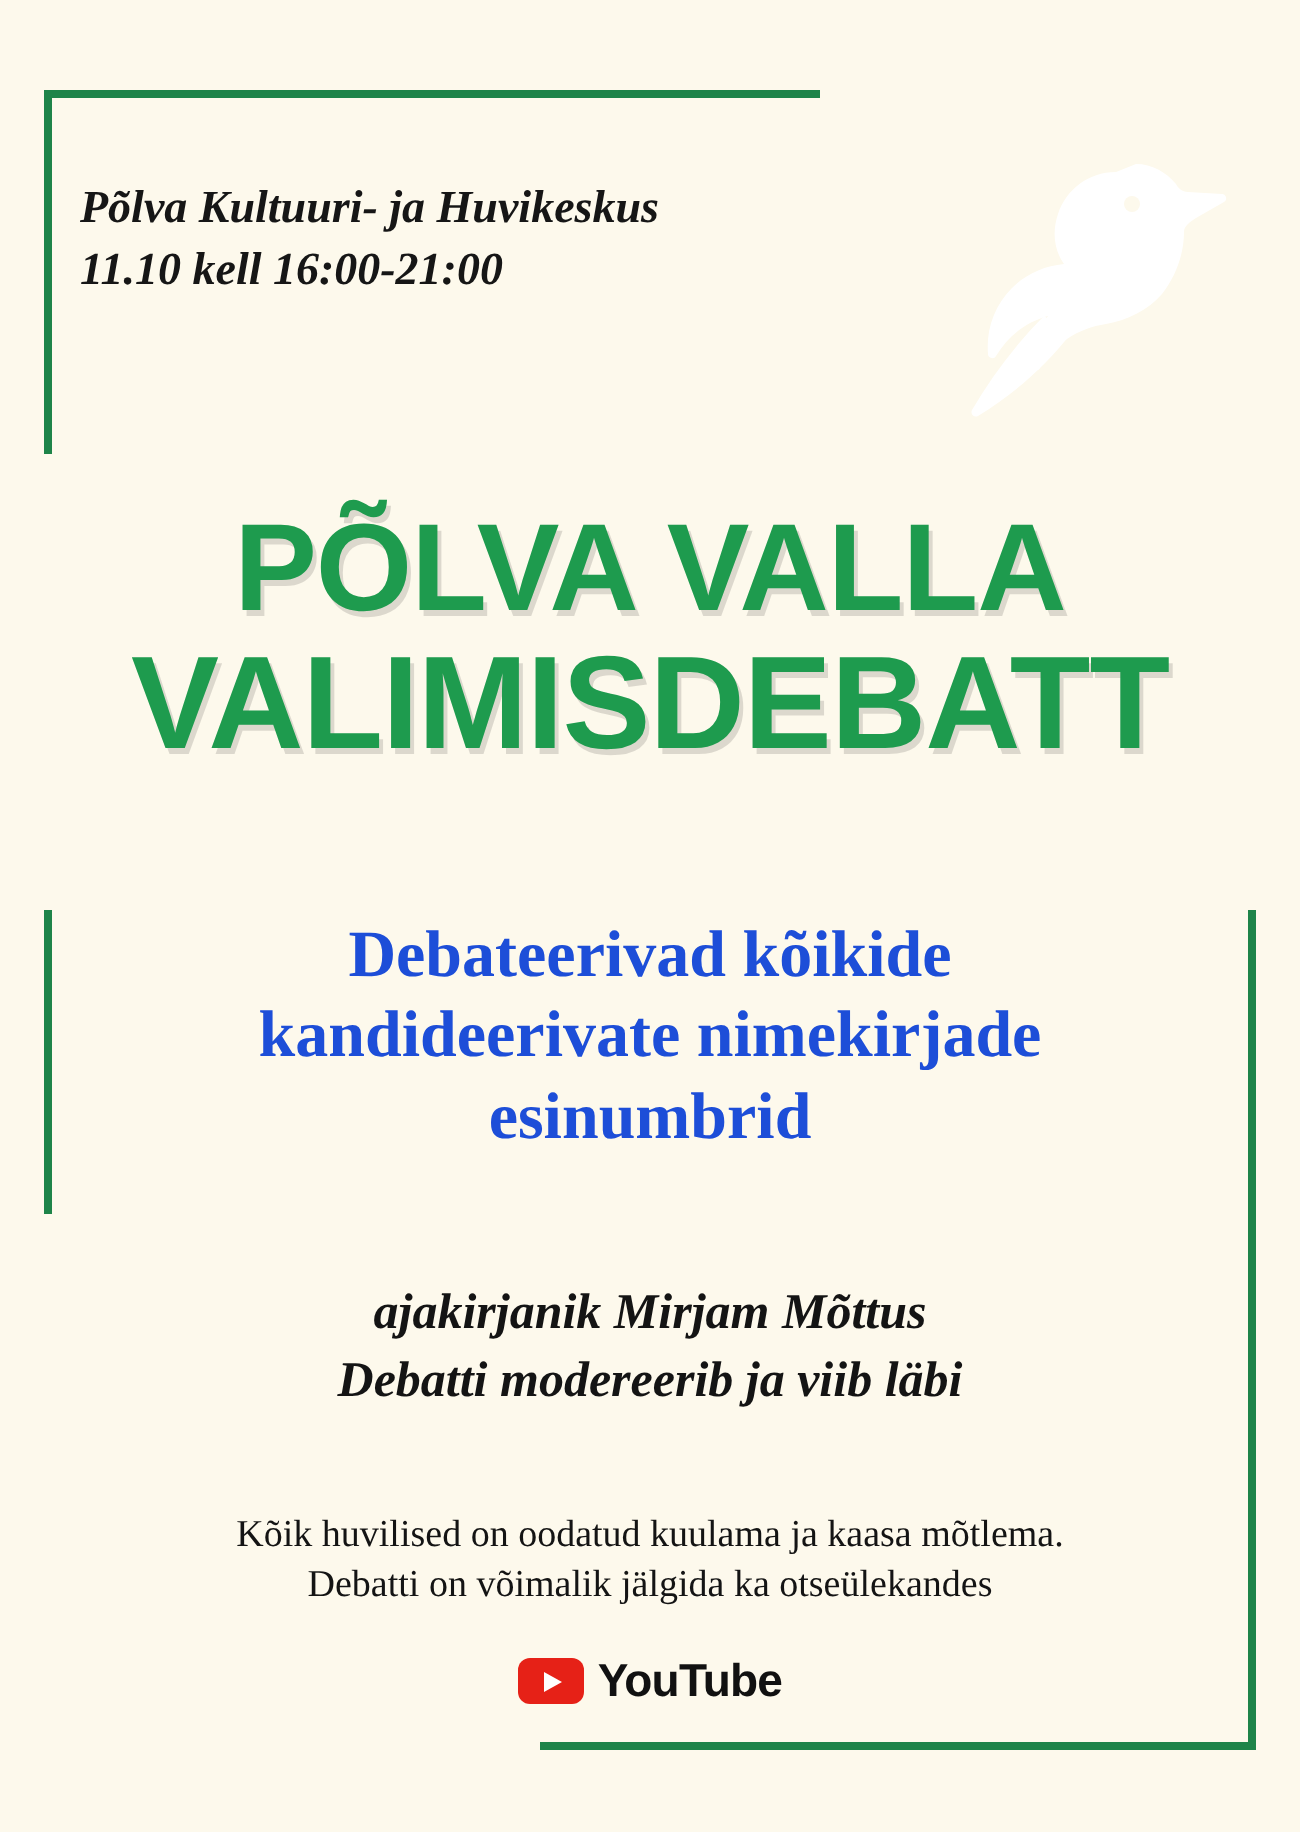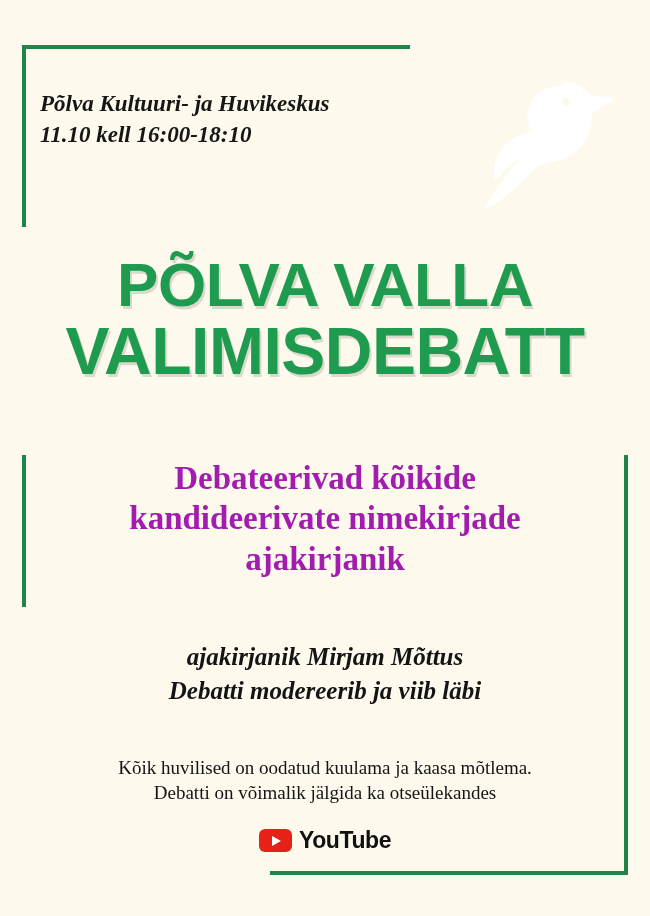--- a/index.html
+++ b/index.html
@@ -102,21 +102,21 @@
   .subtitle {
     position: absolute;
     left: 40px;
     right: 40px;
     top: 458px;
     text-align: center;
     font-family: "Liberation Serif", serif;
     font-weight: bold;
     font-size: 33px;
     line-height: 1.22;
-    color: #a21caf;
+    color: #1d4ed8;
   }
 
   .moderator {
     position: absolute;
     left: 60px;
     right: 60px;
     top: 640px;
     text-align: center;
     font-family: "Liberation Serif", serif;
     font-weight: bold;
@@ -187,32 +187,32 @@
   <svg class="bird" viewBox="0 0 160 160">
     <g fill="#ffffff">
       <path d="M96 24c-14 0-25 9-29 21-3 9-2 18 3 25-10 1-19 5-26 12-9 9-13 21-12 33 0 2 3 3 4 1 6-10 15-17 26-20-6 7-9 16-8 25 0 2 3 3 4 1 7-12 19-20 33-22 11-2 21-7 28-15 7-9 11-20 11-31 0-3 3-5 6-7l14-8c2-1 1-4-1-4l-17-1c-3 0-5-2-6-4-5-6-12-10-20-10z"></path>
       <path d="M60 96c-14 14-26 30-36 47-1 2 1 4 3 3 18-11 34-25 47-42-5-2-10-5-14-8z"></path>
       <circle cx="104" cy="40" r="4" fill="#fdf9ec"></circle>
     </g>
   </svg>
 
   <div class="venue">
     <div>Põlva Kultuuri- ja Huvikeskus</div>
-    <div>11.10 kell 16:00-18:10</div>
+    <div>11.10 kell 16:00-21:00</div>
   </div>
 
   <div class="title">
     <div class="line1">PÕLVA VALLA</div>
     <div class="line2">VALIMISDEBATT</div>
   </div>
 
   <div class="subtitle">
     <div>Debateerivad kõikide</div>
     <div>kandideerivate nimekirjade</div>
-    <div>ajakirjanik</div>
+    <div>esinumbrid</div>
   </div>
 
   <div class="moderator">
     <div>ajakirjanik Mirjam Mõttus</div>
     <div>Debatti modereerib ja viib läbi</div>
   </div>
 
   <div class="note">
     <div>Kõik huvilised on oodatud kuulama ja kaasa mõtlema.</div>
     <div>Debatti on võimalik jälgida ka otseülekandes</div>

